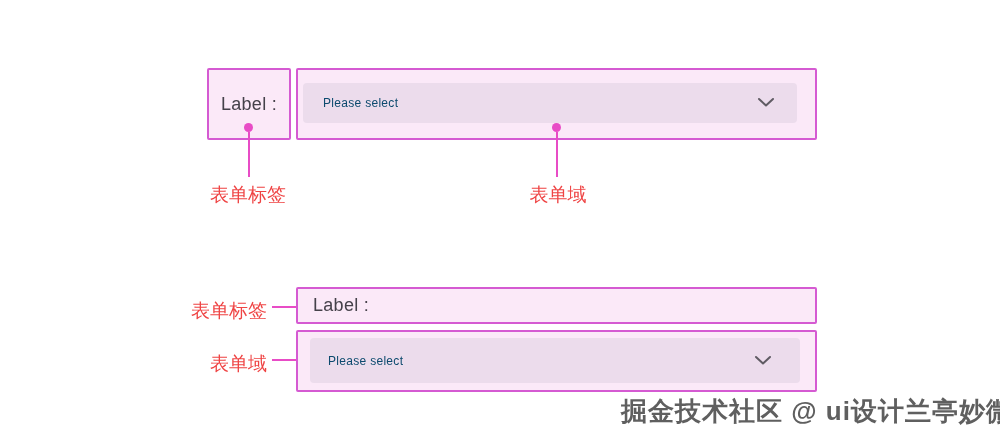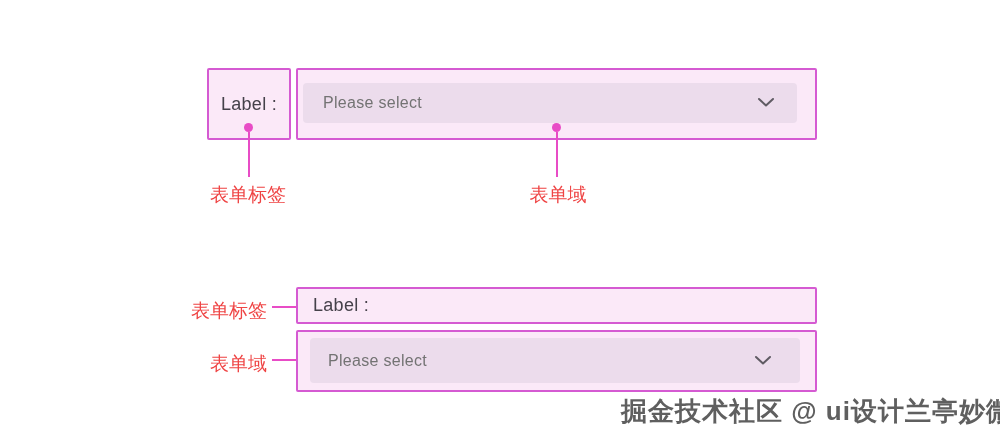--- a/index.html
+++ b/index.html
@@ -24,22 +24,22 @@
 
   
   .inner-select {
     position: absolute;
     background: #ecdcec;
     border-radius: 4px;
     display: flex;
     align-items: center;
   }
   .placeholder-text {
-    color: #737373;
-    font-size: 16px;
+    color: #0c4a6e;
+    font-size: 12px;
     letter-spacing: 0.3px;
   }
   .label-text {
     color: #45414a;
     font-size: 18px;
     letter-spacing: 0.3px;
   }
   .chevron {
     position: absolute;
     top: 50%;

